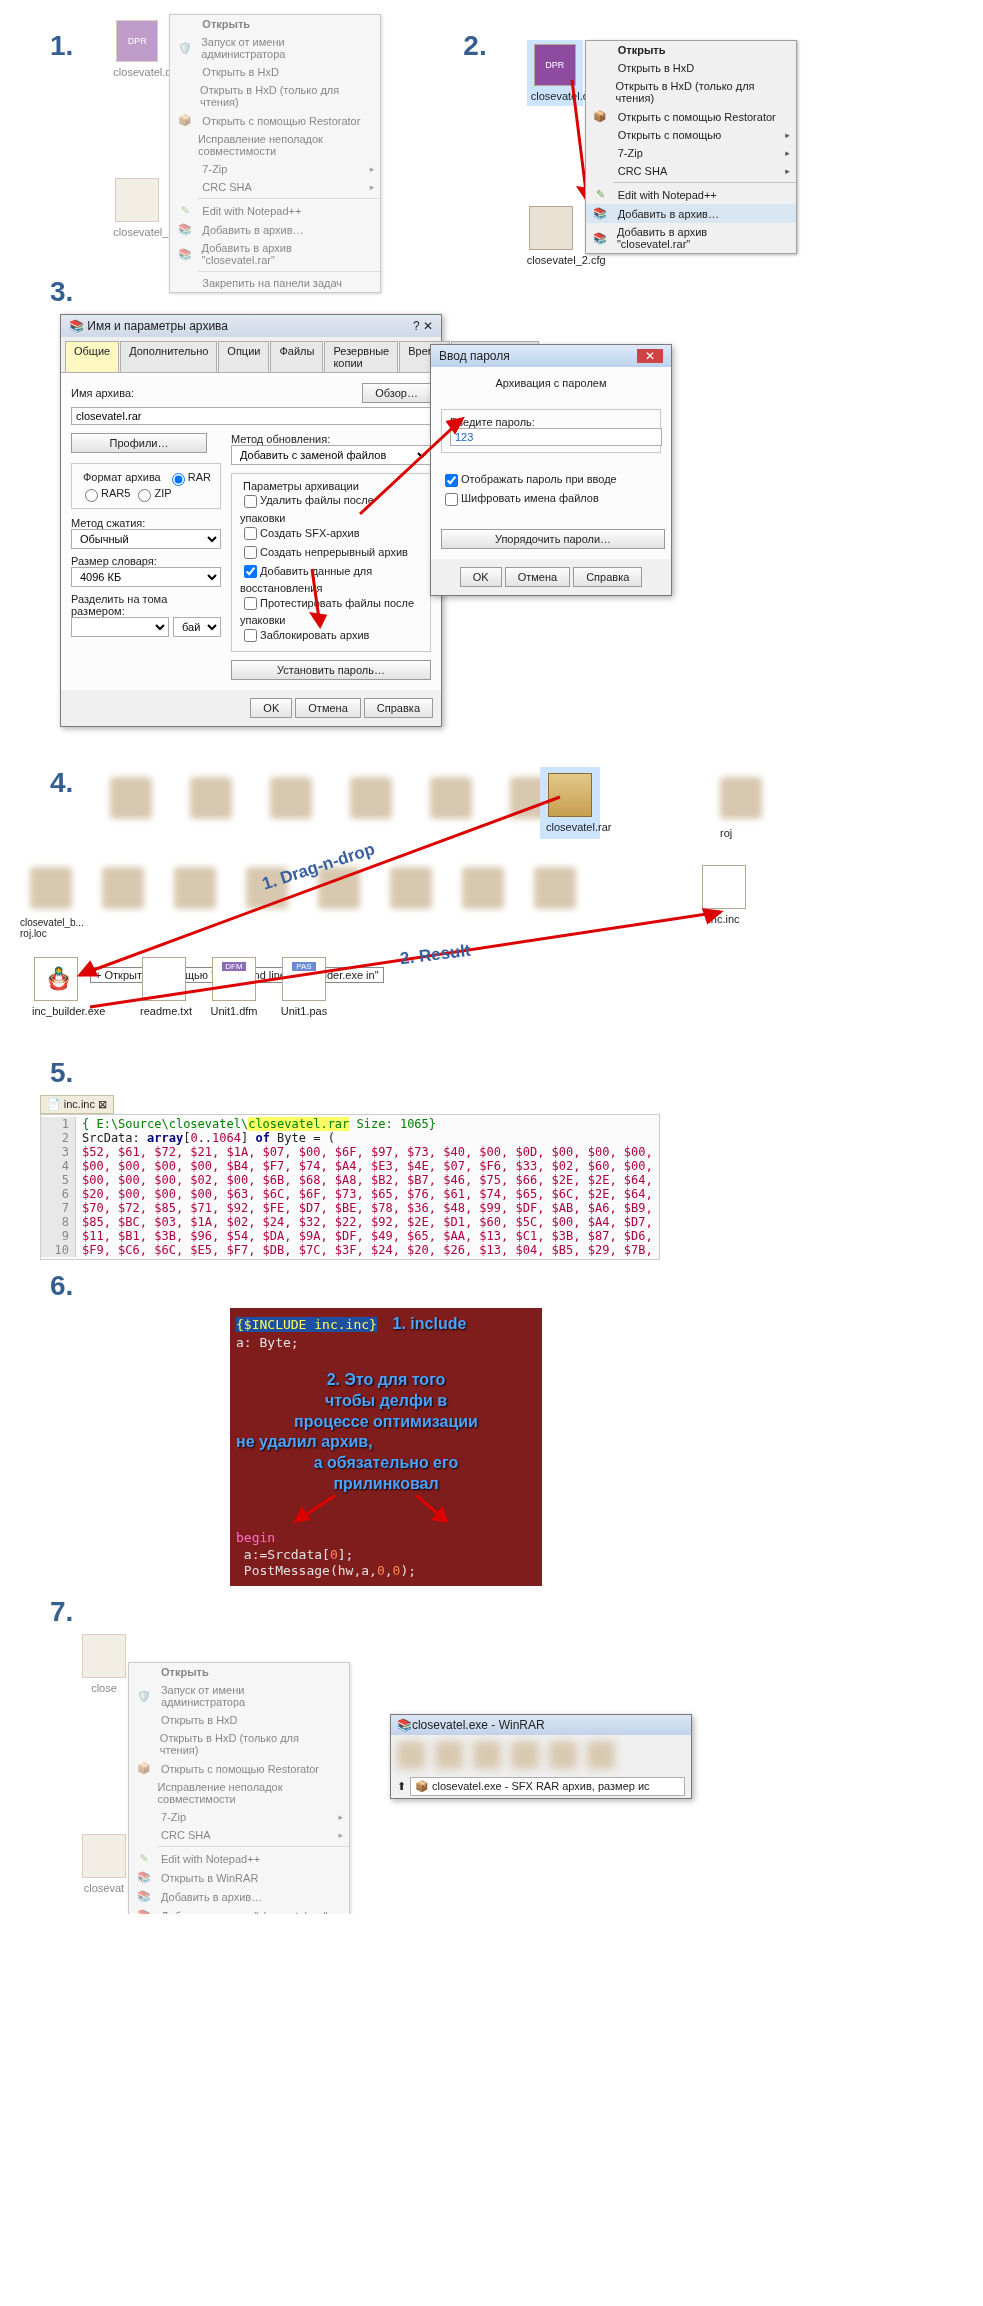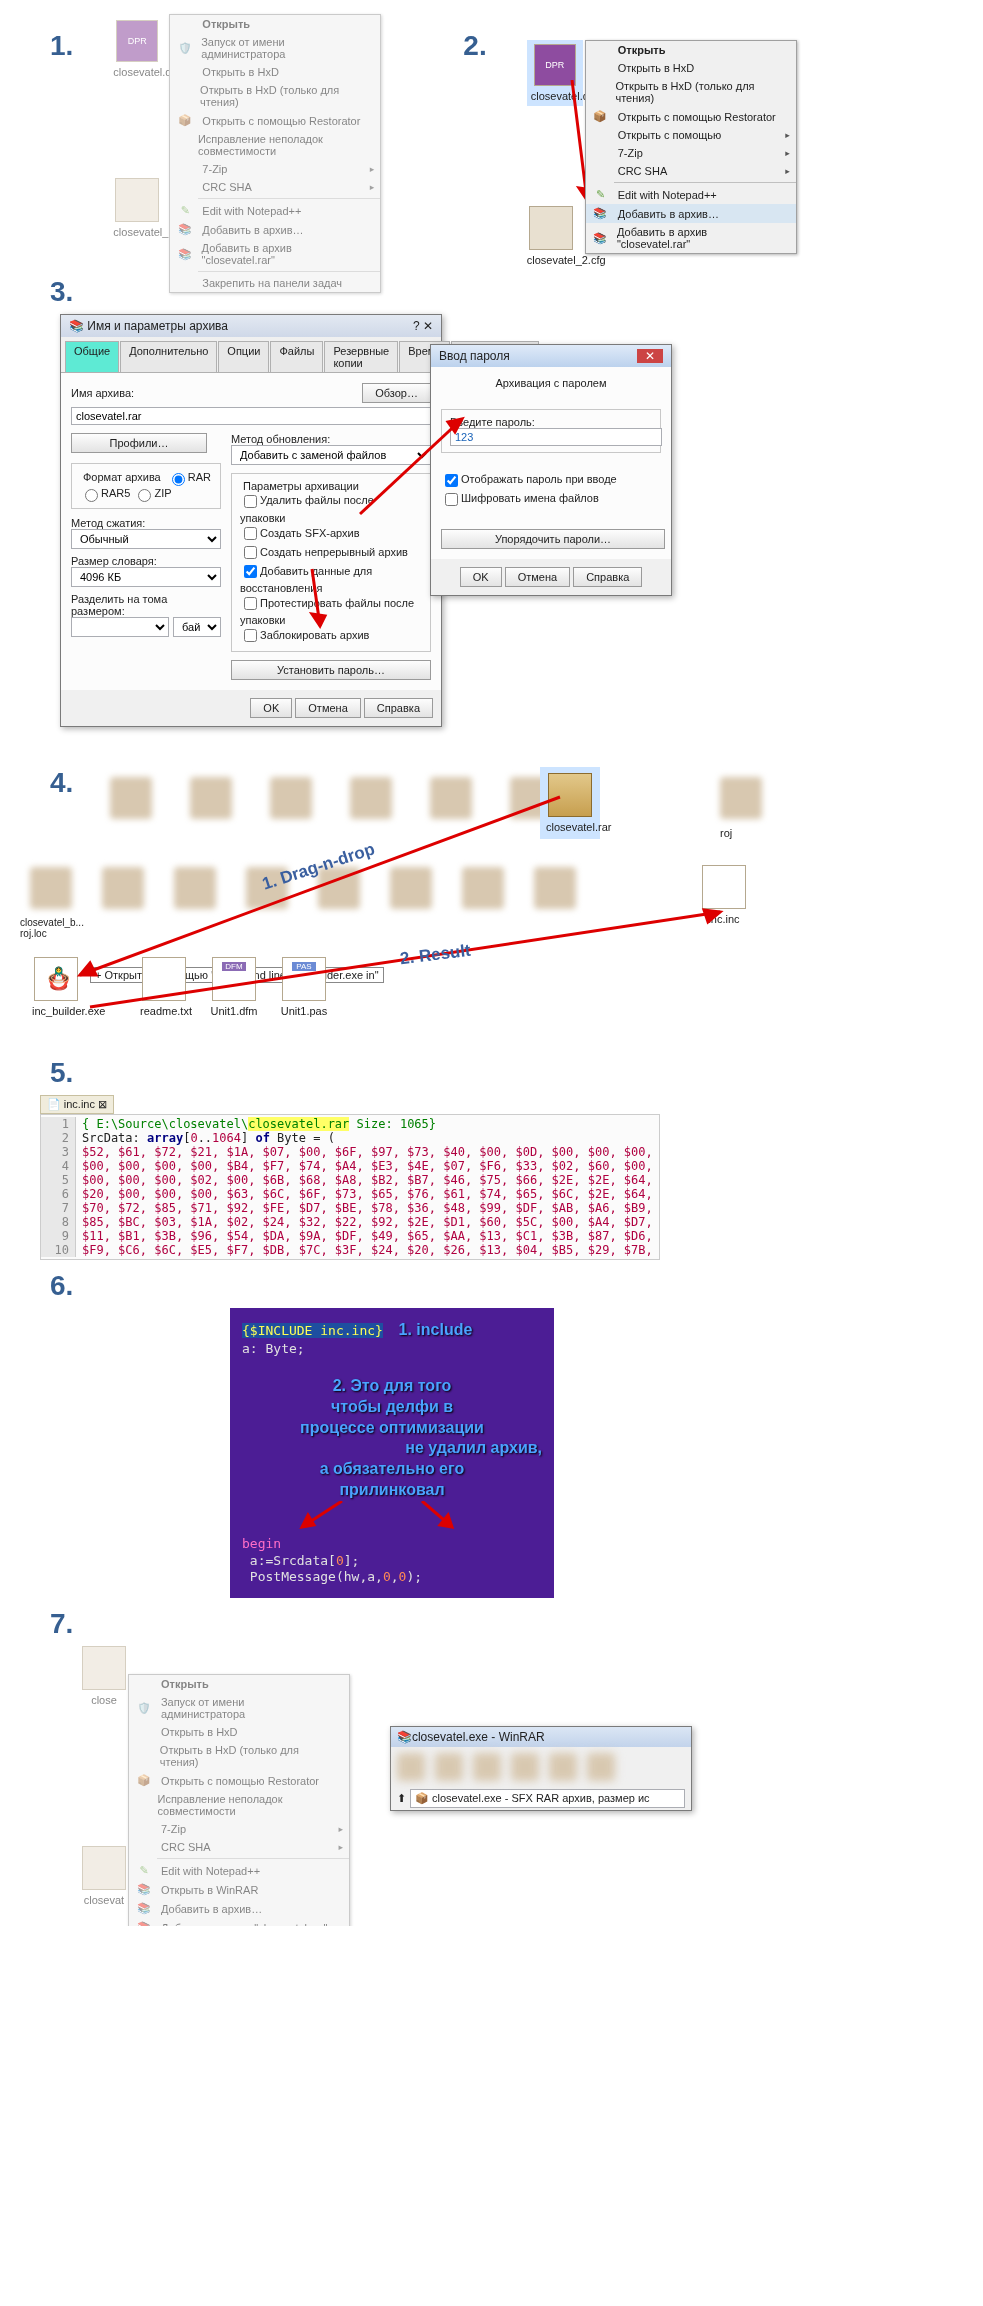--- a/index.html
+++ b/index.html
@@ -14,37 +14,37 @@
   .ctxmenu .sub { position:absolute; right:6px; font-size:9px; color:#555; }
   .fileicon { width:48px; text-align:center; font-size:11px; }
   .fileicon .ico { width:42px; height:42px; margin:0 auto 4px; background:#e8e0d0; border:1px solid #b5a88f; position:relative; }
   .fileicon .ico.dpr { background:#8e4ca0; color:#fff; font-size:9px; line-height:12px; padding-top:14px; box-sizing:border-box; }
   .fileicon .ico.rar { background:linear-gradient(#e2c88a,#c79f4f); border:1px solid #8b6b2e; }
   .dimmed { opacity:.55; }
   .dialog { background:#f0f0f0; border:1px solid #7a7a7a; box-shadow:2px 2px 6px rgba(0,0,0,.3); font-size:11px; }
   .dialog .titlebar { background:linear-gradient(#e3e9f2,#cfd8e8); padding:4px 8px; display:flex; align-items:center; justify-content:space-between; font-size:12px; }
   .tabs { display:flex; background:#f0f0f0; border-bottom:1px solid #b0b0b0; padding:4px 4px 0; }
   .tab { padding:3px 8px; border:1px solid #b0b0b0; border-bottom:none; background:#e8e8e8; margin-right:1px; font-size:11px; }
-  .tab.active { background:#5eead4; }
+  .tab.active { background:#fef9c3; }
   .dlgbody { background:#fcfcfc; padding:10px; }
   .fieldset { border:1px solid #c8c8c8; padding:6px 8px; margin-bottom:8px; }
   .fieldset .legend { font-size:11px; margin-top:-12px; background:#fcfcfc; display:inline-block; padding:0 3px; }
   .input { border:1px solid #abadb3; background:#fff; padding:2px 4px; font-size:11px; }
   .btn { background:linear-gradient(#fdfdfd,#e3e3e3); border:1px solid #9a9a9a; padding:3px 12px; font-size:11px; text-align:center; display:inline-block; }
   .radio,.chk { margin-right:3px; vertical-align:middle; }
   label { vertical-align:middle; }
   .arrow-red { stroke:#d00; stroke-width:3; fill:#d00; }
   .iconcell { filter:blur(3px); width:42px; height:42px; background:#d8c8b0; border-radius:4px; }
   .code { font-family:Consolas,monospace; font-size:12px; background:#fbfbfb; }
   .code .ln { color:#888; background:#e8e8e8; display:inline-block; width:28px; text-align:right; padding-right:6px; border-right:1px solid #ccc; margin-right:6px; }
   .code .cmt { color:#008000; }
   .code .hl { background:#ffff66; }
   .code .num { color:#b00040; }
   .code .kw { color:#000080; font-weight:bold; }
-  .darkcode { background:#4c1d95; color:#fff; font-family:Consolas,monospace; font-size:13px; padding:12px; line-height:1.3; width:300px; }
+  .darkcode { background:#7f1d1d; color:#fff; font-family:Consolas,monospace; font-size:13px; padding:6px; line-height:1.3; width:300px; }
   .darkcode .inc { color:#ffff55; background:#1e4fa0; }
   .darkcode .note { color:#4aa3ff; font-weight:bold; font-size:16px; font-family:Arial,sans-serif; text-shadow:1px 1px 2px #000; }
   .darkcode .kw2 { color:#ff6ec7; }
   .darkcode .var { color:#e0e0e0; }
   .darkcode .num2 { color:#ff8855; }
   .winrar-title { background:linear-gradient(#dbe6f4,#c2d3eb); padding:3px 6px; font-size:12px; display:flex; align-items:center; }
   svg.overlay { position:absolute; left:0; top:0; pointer-events:none; }
   .rel { position:relative; }
 </style>
 </head>
@@ -369,21 +369,21 @@
 
 <div class="step-num">6.</div>
 <div class="rel" style="margin-left:210px;">
   <div class="darkcode">
     <div><span class="inc">{$INCLUDE inc.inc}</span> &nbsp;<span class="note">1. include</span></div>
     <div><span class="var">a: Byte;</span></div>
     <div style="height:18px;"></div>
     <div class="note" style="text-align:center;">2. Это для того</div>
     <div class="note" style="text-align:center;">чтобы делфи в</div>
     <div class="note" style="text-align:center;">процессе оптимизации</div>
-    <div class="note" style="text-align:right;">не удалил архив,</div>
+    <div class="note" style="text-align:left;">не удалил архив,</div>
     <div class="note" style="text-align:center;">а обязательно его</div>
     <div class="note" style="text-align:center;">прилинковал</div>
     <svg width="300" height="30">
         <line x1="100" y1="0" x2="60" y2="26" class="arrow-red"></line>
         <polygon points="60,26 72,24 66,14" class="arrow-red"></polygon>
         <line x1="180" y1="0" x2="210" y2="26" class="arrow-red"></line>
         <polygon points="210,26 198,24 206,14" class="arrow-red"></polygon>
       </svg>
     <div><span class="kw2">begin</span></div>
     <div>&nbsp;<span class="var">a:=Srcdata[</span><span class="num2">0</span><span class="var">];</span></div>

